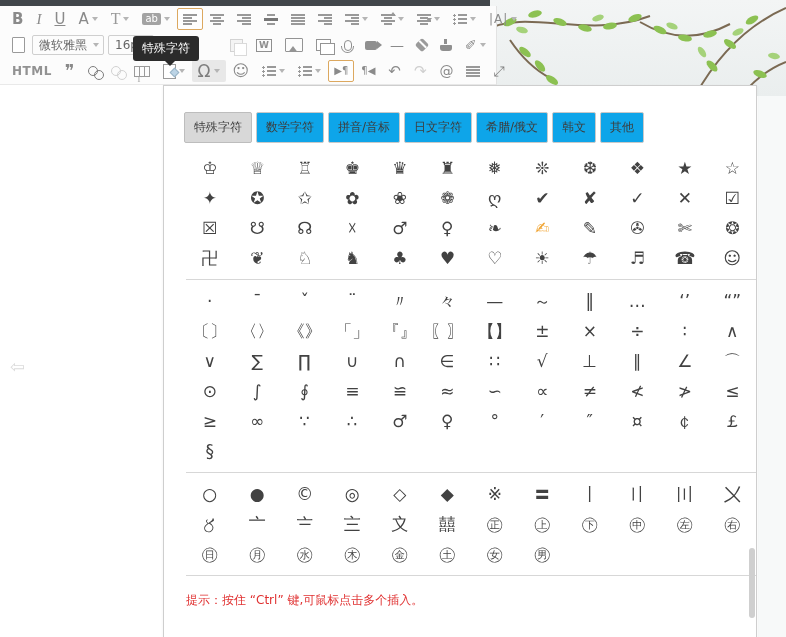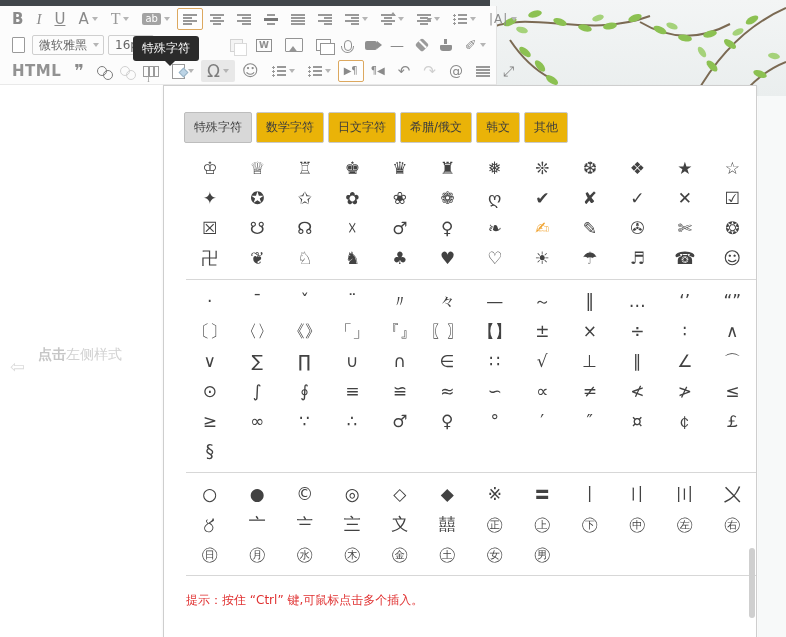--- a/index.html
+++ b/index.html
@@ -25,21 +25,21 @@
          border-top:4px solid #b5b5b5;margin-left:3px;}
   .muted .lbl,.muted{color:#cfcfcf !important;}
 
   .k-b .lbl{font-weight:bold;font-size:15px;}
   .k-i .lbl{font-style:italic;font-family:"Liberation Serif",serif;font-size:15px;}
   .k-u .lbl{text-decoration:underline;font-size:15px;}
   .k-A .lbl{font-size:15px;}
   .k-T .lbl{font-family:"Liberation Serif",serif;font-size:16px;color:#9a9a9a;}
   .k-ab .lbl{background:#a3a3a3;color:#fff;font-size:10px;padding:1px 3px;border-radius:2px;}
   .k-sp .lbl{font-size:12px;letter-spacing:1px;}
-  .k-html .lbl{font-size:15px;font-weight:bold;letter-spacing:.5px;color:#929292;}
+  .k-html .lbl{font-size:12px;font-weight:bold;letter-spacing:.5px;color:#929292;}
   .k-quote .lbl{font-size:18px;line-height:10px;color:#8a8a8a;}
   .k-omega .lbl{font-size:17px;color:#7d7d7d;}
   .k-omega.hov{background:#e8e8e8;border-radius:2px;}
   .k-smile .lbl{font-size:16px;color:#8a8a8a;}
   .k-dir .lbl{font-size:10px;color:#8a8a8a;}
   .k-undo .lbl,.k-redo .lbl{font-size:15px;}
   .k-at .lbl{font-size:14px;}
   .k-full{margin-left:auto;margin-right:10px;}
   .k-full .lbl{font-size:14px;color:#7d7d7d;}
   .k-hr .lbl{font-size:14px;}
@@ -115,21 +115,21 @@
   .editor-hint1 .arr{font-size:16px;margin-right:6px;color:#d9d9d9;}
   .editor-hint2{position:absolute;left:8px;top:344px;width:155px;color:#d2d2d2;font-size:14px;}
   .editor-hint2 .arr{position:absolute;left:2px;top:12px;font-size:18px;color:#dcdcdc;}
   .editor-hint2 .lines{margin-left:30px;line-height:21px;}
   .editor-hint2 b{color:#c6c6c6;}
 
   
   .panel{position:absolute;left:163px;top:85px;width:594px;height:553px;background:#fff;
          border:1px solid #cecece;box-sizing:border-box;box-shadow:0 1px 3px rgba(0,0,0,.06);}
   .tabs{margin:26px 0 0 20px;display:flex;gap:4px;}
-  .tab{border:1px solid #c9c9c9;background:#eab308;color:#3d3d3d;font-size:12px;padding:6px 9px;
+  .tab{border:1px solid #c9c9c9;background:#0ea5e9;color:#3d3d3d;font-size:12px;padding:6px 9px;
        border-radius:2px;cursor:pointer;white-space:nowrap;}
   .tab.active{background:#d8d8d8;border-color:#bdbdbd;}
   .chars{margin:10px 0 0 22px;width:570px;}
   .grid{display:grid;grid-template-columns:repeat(12,47.5px);}
   .cell{height:30px;display:flex;align-items:center;justify-content:center;font-size:17px;
         color:#424242;cursor:pointer;}
   .grid.small .cell{font-size:15px;color:#555;}
   .cell.emoji{color:#f0a330;}
   .divider{border-top:1px solid #d7d7d7;margin:6px 0;}
   .tip{margin:16px 0 0 22px;font-size:12px;color:#e03131;}
@@ -345,28 +345,28 @@
           <span class="lbl">⤢</span>
         </span>
       </div>
     <div class="tooltip">特殊字符</div>
   </div>
 
 
   <div class="editor-hint2">
     <span class="arr">⇦</span>
     <div class="lines">
-      <div><b>点击</b><span>左侧样式</span></div>
     </div>
   </div>
 
   <div class="panel">
     <div class="tabs" id="tabs">
         <span class="tab active">特殊字符</span>
         <span class="tab">数学字符</span>
+        <span class="tab">拼音/音标</span>
         <span class="tab">日文字符</span>
         <span class="tab">希腊/俄文</span>
         <span class="tab">韩文</span>
         <span class="tab">其他</span>
       </div>
     <div class="chars" id="chars">
         <div class="grid">
           <span class="cell">♔</span>
           <span class="cell">♕</span>
           <span class="cell">♖</span>

